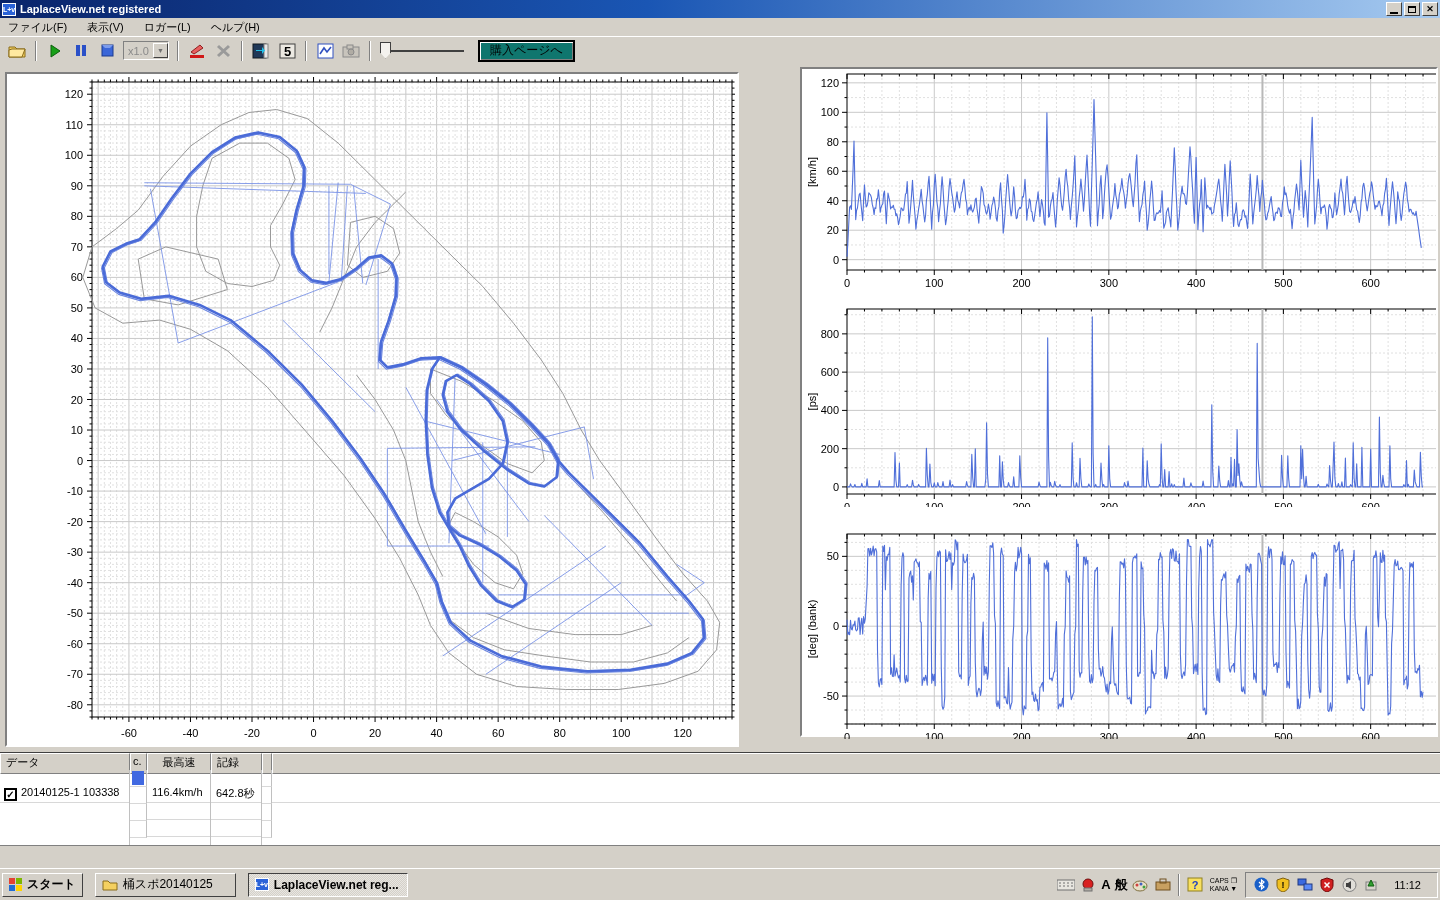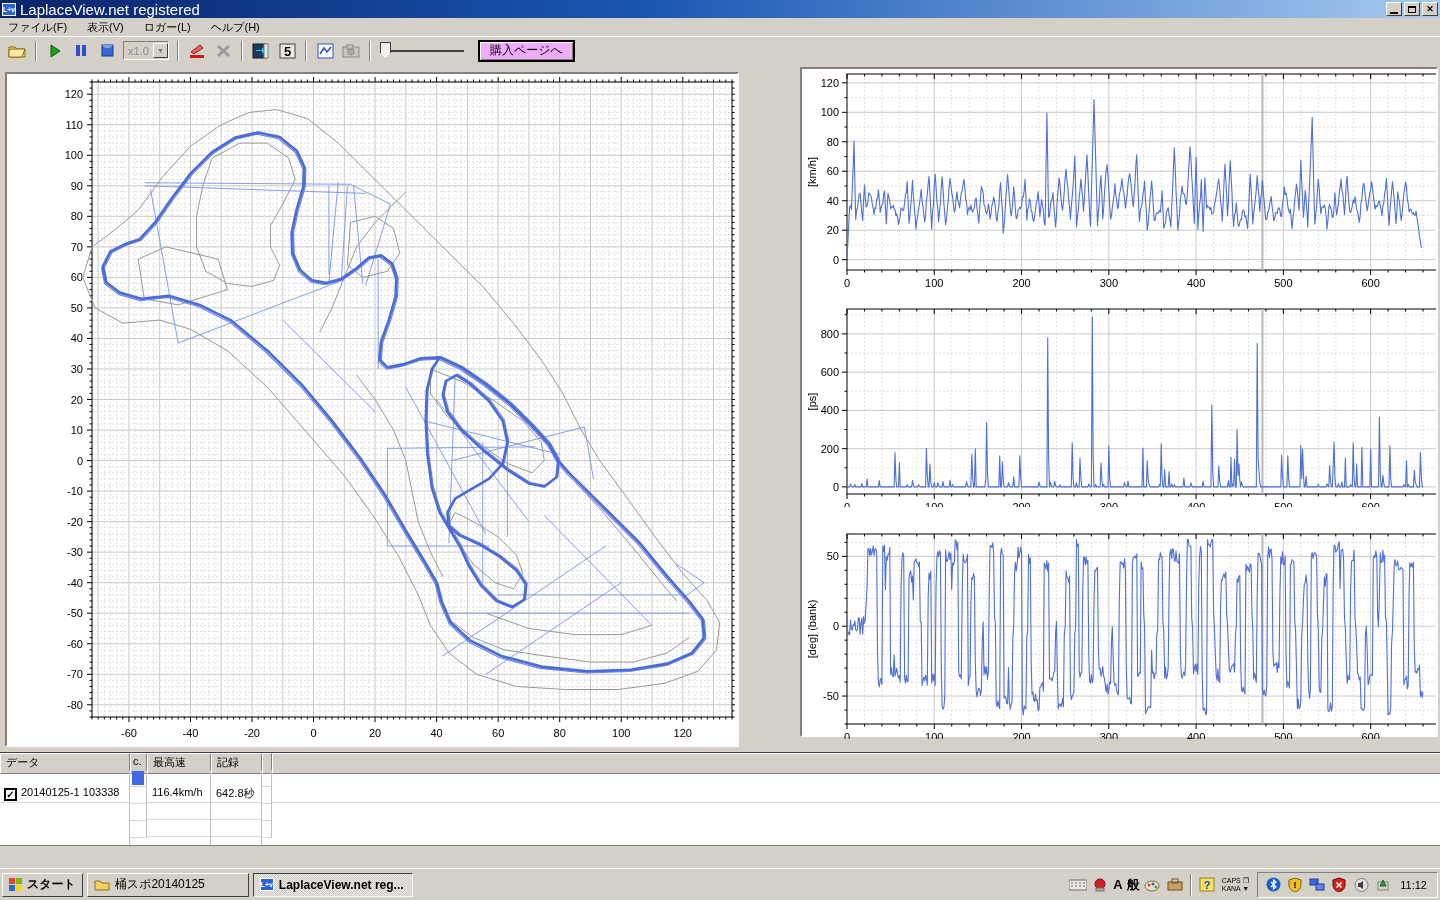--- a/index.html
+++ b/index.html
@@ -3,40 +3,40 @@
 <meta charset="utf-8">
 <style>
   html,body{margin:0;padding:0;width:1440px;height:900px;overflow:hidden;
     font-family:"Liberation Sans",sans-serif;background:#d4d0c8;font-size:11px;color:#000;}
   *{box-sizing:border-box;}
   
   .titlebar{position:absolute;left:0;top:0;width:1440px;height:18px;
     background:linear-gradient(to right,#0a246a,#1a56b4 45%,#a6caf0);display:flex;align-items:center;padding:0 2px;}
   .app-icon{width:14px;height:13px;background:#2a62d8;border:1px solid #fff;color:#fff;
     font-weight:bold;font-size:7px;display:flex;align-items:center;justify-content:center;margin-right:4px;}
-  .title-text{color:#fff;font-weight:normal;font-size:15px;flex:1;}
+  .title-text{color:#fff;font-weight:bold;font-size:11px;flex:1;}
   .winbtn{width:16px;height:14px;background:#d4d0c8;border:1px solid;border-color:#fff #404040 #404040 #fff;
     margin-left:2px;display:flex;align-items:center;justify-content:center;font-size:9px;font-weight:bold;}
   .glyph-min{width:8px;height:2px;background:#000;margin-top:7px;}
   .glyph-restore{width:8px;height:7px;border:1px solid #000;border-top-width:2px;background:#d4d0c8;position:relative;}
   .menubar{position:absolute;left:0;top:18px;width:1440px;height:18px;background:#d4d0c8;display:flex;align-items:center;}
   .menu-item{padding:3px 8px;margin-right:4px;}
   .toolbar{position:absolute;left:0;top:36px;width:1440px;height:28px;background:#d4d0c8;
     border-top:1px solid #fff;display:flex;align-items:center;padding-left:4px;}
   .tb-sep{width:2px;height:20px;border-left:1px solid #808080;border-right:1px solid #fff;margin:0 5px;}
   .tb-ico{width:22px;height:20px;display:flex;align-items:center;justify-content:center;margin:0 2px;}
   .speed-box{width:46px;height:19px;border:1px solid;border-color:#808080 #fff #fff #808080;background:#d4d0c8;
     color:#8a8a8a;display:flex;align-items:center;padding-left:4px;margin:0 3px;}
   .speed-box .dd{margin-left:auto;width:15px;height:15px;background:#d4d0c8;border:1px solid;border-color:#fff #404040 #404040 #fff;
     font-size:7px;color:#707070;display:flex;align-items:center;justify-content:center;}
   .slider-wrap{width:86px;height:20px;position:relative;margin:0 4px;}
   .slider-track{position:absolute;left:8px;right:2px;top:9px;height:0;border-top:2px solid #404040;}
   .slider-handle{position:absolute;left:0;top:1px;width:11px;height:17px;background:#f4f2ee;border:1px solid #404040;
     clip-path:polygon(0 0,100% 0,100% 65%,50% 100%,0 65%);}
-  .buy-btn{height:22px;padding:0 10px;background:#f0abfc;border:2px solid #000;
+  .buy-btn{height:22px;padding:0 10px;background:#0f766e;border:2px solid #000;
     box-shadow:inset 1px 1px 0 #fff,inset -1px -1px 0 #808080;font-size:12px;margin-left:8px;}
   
   .panel{position:absolute;background:#fff;border:2px solid;border-color:#808080 #fff #fff #808080;}
   #map-panel{left:5px;top:72px;width:734px;height:675px;}
   #charts-panel{left:800px;top:67px;width:638px;height:670px;}
   svg text{font-family:"Liberation Sans",sans-serif;font-size:11px;fill:#000;}
   .grid-minor{stroke:#e0e0e0;stroke-dasharray:2 2;}
   .grid-major{stroke:#c9c9c9;}
   .axis-border{fill:none;stroke:#000;}
   .tick{stroke:#000;}
@@ -56,32 +56,32 @@
   .rowline .cell{border-bottom:1px solid #d8d8d8;}
   .emptyrow .c-data,.emptyrow .c-rest{border-bottom:none;}
   .chk{display:inline-block;width:11px;height:11px;border:1px solid #000;background:#fff;margin-right:5px;
     vertical-align:-2px;text-align:center;line-height:10px;font-size:10px;font-weight:bold;box-shadow:0 0 0 1px #000;}
   .swatch{display:block;width:100%;height:14px;}
   #statusstrip{position:absolute;left:0;top:845px;width:1440px;height:23px;background:#d4d0c8;border-top:1px solid #808080;}
   
   #taskbar{position:absolute;left:0;top:868px;width:1440px;height:32px;background:#d4d0c8;border-top:1px solid #fff;
     display:flex;align-items:center;padding:0 2px;}
   .task-btn{height:24px;background:#d4d0c8;border:1px solid;border-color:#fff #404040 #404040 #fff;
-    display:flex;align-items:center;padding:0 6px;margin-right:4px;font-size:12px;white-space:nowrap;overflow:hidden;}
+    display:flex;align-items:center;padding:0 6px;margin-right:12px;font-size:12px;white-space:nowrap;overflow:hidden;}
   .task-btn.pressed{border-color:#404040 #fff #fff #404040;
     background-image:repeating-conic-gradient(#e8e6e2 0 25%,#d4d0c8 0 50%);background-size:2px 2px;font-weight:bold;}
   .start{font-weight:bold;}
   .flag{width:14px;height:13px;display:grid;grid-template-columns:6px 6px;grid-template-rows:6px 6px;gap:1px;margin-right:4px;}
   .flag i{display:block;}
   .tray-ico{width:18px;height:18px;display:flex;align-items:center;justify-content:center;margin:0 2px;font-size:12px;}
   .ime-txt{font-size:13px;font-weight:bold;margin:0 2px;}
   .caps-block{font-size:7px;line-height:8px;margin:0 4px;font-family:"Liberation Sans",sans-serif;}
   .tray-sunken{height:26px;border:1px solid;border-color:#808080 #fff #fff #808080;display:flex;align-items:center;
     padding:0 4px;margin-left:4px;}
-  .clock{font-size:11px;margin:0 6px;}
+  .clock{font-size:11px;margin:0 12px;}
   .vsep{width:2px;height:22px;border-left:1px solid #808080;border-right:1px solid #fff;margin:0 4px;}
 </style>
 </head>
 <body>
 
 <div class="titlebar">
   <div class="app-icon">L+v</div>
   <div class="title-text">LaplaceView.net registered</div>
   <div class="winbtn">
       <span class="glyph-min"></span>
@@ -1491,21 +1491,21 @@
       <text x="14" y="120" text-anchor="middle" transform="rotate(-90 14 120)">[deg] (bank)</text>
       <line x1="460.4437869822485" y1="25" x2="460.4437869822485" y2="215" class="cursor"></line>
       <path d="M45.0 110.7 L45.9 125.6 L46.7 123.3 L47.6 125.8 L48.5 111.2 L49.4 120.2 L50.2 120.9 L51.1 115.7 L52.0 116.4 L52.9 112.0 L53.7 120.7 L54.6 121.8 L55.5 120.5 L56.3 109.0 L57.2 108.9 L58.1 125.4 L59.0 113.9 L59.8 109.2 L60.7 125.0 L61.6 107.5 L62.5 114.1 L63.3 109.6 L65.1 77.0 L65.9 39.8 L66.8 39.5 L67.7 47.0 L68.6 39.4 L69.4 46.0 L70.3 42.5 L71.2 37.0 L72.1 46.8 L72.9 40.2 L73.8 39.7 L74.7 42.8 L75.5 140.9 L76.4 174.0 L77.3 178.0 L78.2 170.5 L79.0 169.7 L79.9 175.6 L80.8 37.0 L81.7 42.4 L82.5 36.2 L83.4 80.7 L84.3 47.6 L85.1 51.3 L86.0 45.4 L86.9 45.6 L87.8 38.4 L88.6 165.3 L89.5 158.8 L90.4 167.2 L91.3 167.6 L92.1 145.8 L93.0 167.0 L93.9 163.2 L94.7 159.0 L95.6 165.2 L96.5 168.9 L97.4 166.6 L98.2 173.0 L99.1 77.6 L100.0 49.0 L100.9 43.7 L101.7 47.4 L102.6 169.5 L103.5 174.0 L104.3 166.4 L105.2 172.5 L106.1 172.0 L107.0 69.0 L107.8 64.5 L108.7 62.0 L109.6 73.1 L110.5 66.8 L111.3 90.9 L112.2 53.1 L113.1 51.8 L113.9 49.9 L114.8 53.2 L115.7 54.0 L116.6 57.6 L117.4 52.8 L118.3 112.7 L119.2 113.2 L120.1 176.4 L120.9 171.7 L121.8 168.4 L122.7 171.7 L123.6 166.2 L124.4 169.6 L125.3 176.2 L126.2 88.5 L127.0 64.3 L127.9 70.2 L128.8 62.4 L129.7 174.2 L130.5 165.1 L131.4 171.6 L132.3 165.2 L133.2 176.7 L134.0 79.2 L134.9 48.7 L135.8 42.5 L136.6 47.6 L137.5 41.8 L138.4 43.3 L139.3 157.9 L140.1 196.9 L141.0 200.3 L141.9 198.3 L142.8 187.9 L143.6 40.7 L144.5 52.5 L145.4 51.8 L146.2 48.7 L147.1 42.5 L148.0 50.4 L148.9 43.7 L149.7 80.5 L150.6 53.8 L151.5 56.1 L152.4 52.3 L153.2 30.7 L154.1 32.3 L155.0 40.8 L155.8 33.0 L156.7 163.0 L157.6 167.6 L158.5 166.0 L159.3 169.9 L160.2 84.7 L161.1 45.1 L162.0 51.6 L162.8 53.7 L163.7 53.1 L164.6 50.5 L165.4 45.3 L166.3 176.5 L167.2 169.0 L168.1 167.0 L168.9 94.4 L169.8 68.6 L170.7 70.2 L171.6 64.3 L172.4 68.9 L173.3 153.2 L174.2 182.3 L175.0 187.8 L175.9 182.5 L176.8 179.2 L177.7 180.3 L178.5 186.4 L179.4 180.8 L180.3 131.5 L181.2 113.0 L182.0 166.1 L182.9 157.4 L183.8 164.8 L184.6 158.1 L185.5 170.2 L186.4 162.7 L187.3 75.1 L188.1 36.8 L189.0 36.7 L189.9 38.5 L190.8 33.9 L191.6 44.2 L192.5 106.5 L193.4 114.8 L194.2 193.9 L195.1 197.6 L196.0 191.7 L196.9 196.9 L197.7 199.5 L198.6 45.2 L199.5 39.0 L200.4 45.3 L201.2 46.5 L202.1 189.0 L203.0 187.8 L203.8 188.2 L204.7 194.1 L205.6 194.8 L206.5 158.6 L207.3 191.7 L208.2 200.2 L209.1 195.9 L210.0 193.2 L210.8 130.1 L211.7 116.7 L212.6 63.1 L213.4 53.4 L214.3 62.0 L215.2 55.2 L216.1 38.3 L216.9 48.9 L217.8 44.4 L218.7 38.4 L219.6 44.7 L220.4 198.5 L221.3 206.0 L222.2 196.9 L223.0 199.0 L223.9 199.8 L224.8 127.6 L225.7 121.8 L226.5 45.4 L227.4 54.6 L228.3 48.7 L229.2 151.9 L230.0 185.4 L230.9 183.1 L231.8 191.5 L232.6 192.4 L233.5 185.1 L234.4 192.0 L235.3 190.6 L236.1 201.6 L237.0 200.2 L237.9 178.5 L238.8 177.9 L239.6 175.2 L240.5 173.4 L241.4 182.2 L242.2 54.0 L243.1 56.2 L244.0 60.1 L244.9 51.6 L245.7 62.2 L246.6 53.9 L247.5 170.0 L248.4 169.9 L249.2 169.0 L250.1 171.9 L251.0 168.0 L251.8 163.4 L252.7 162.5 L253.6 124.4 L254.5 112.5 L255.3 159.8 L256.2 199.9 L257.1 196.3 L258.0 194.7 L258.8 197.7 L259.7 195.5 L260.6 189.3 L261.4 197.9 L262.3 125.6 L263.2 117.9 L264.1 61.7 L264.9 68.0 L265.8 69.0 L266.7 73.2 L267.6 66.8 L268.4 181.9 L269.3 190.7 L270.2 187.7 L271.1 185.1 L271.9 183.2 L272.8 125.0 L273.7 117.7 L274.5 30.6 L275.4 37.5 L276.3 35.1 L277.2 161.6 L278.0 168.3 L278.9 163.9 L279.8 164.0 L280.7 85.8 L281.5 48.2 L282.4 48.1 L283.3 56.0 L284.1 47.7 L285.0 54.6 L285.9 51.3 L286.8 147.0 L287.6 172.3 L288.5 174.1 L289.4 165.5 L290.3 173.6 L291.1 169.3 L292.0 92.1 L292.9 61.3 L293.7 61.9 L294.6 59.1 L295.5 58.4 L296.4 140.2 L297.2 160.0 L298.1 159.4 L299.0 167.1 L299.9 163.6 L300.7 157.6 L301.6 167.2 L302.5 169.3 L303.3 176.7 L304.2 183.0 L305.1 175.0 L306.0 185.2 L306.8 181.8 L307.7 172.7 L308.6 174.8 L309.5 131.3 L310.3 117.8 L311.2 149.6 L312.1 173.9 L312.9 176.3 L313.8 174.7 L314.7 182.1 L315.6 184.9 L316.4 185.6 L317.3 90.9 L318.2 52.7 L319.1 53.0 L319.9 55.3 L320.8 54.0 L321.7 58.9 L322.5 49.8 L323.4 61.2 L324.3 156.3 L325.2 188.4 L326.0 190.1 L326.9 189.4 L327.8 188.3 L328.7 194.3 L329.5 194.9 L330.4 53.8 L331.3 48.6 L332.1 48.7 L333.0 46.9 L333.9 49.1 L334.8 44.9 L335.6 167.1 L336.5 167.3 L337.4 163.4 L338.3 164.1 L339.1 52.8 L340.0 59.6 L340.9 59.0 L341.7 104.4 L342.6 118.3 L343.5 204.9 L344.4 201.9 L345.2 201.5 L346.1 198.0 L347.0 198.0 L347.9 197.8 L348.7 198.8 L349.6 141.4 L350.5 164.1 L351.3 162.9 L352.2 169.8 L353.1 164.5 L354.0 164.6 L354.8 125.6 L355.7 120.3 L356.6 50.2 L357.5 50.7 L358.3 43.5 L359.2 48.2 L360.1 47.9 L360.9 111.2 L361.8 122.7 L362.7 169.1 L363.6 158.1 L364.4 169.8 L365.3 166.8 L366.2 159.0 L367.1 79.8 L367.9 44.1 L368.8 40.3 L369.7 49.5 L370.5 39.7 L371.4 40.8 L372.3 51.6 L373.2 52.2 L374.0 42.0 L374.9 52.2 L375.8 52.5 L376.7 54.7 L377.5 44.9 L378.4 145.6 L379.3 166.1 L380.1 169.5 L381.0 165.5 L381.9 162.9 L382.8 166.6 L383.6 155.8 L384.5 73.9 L385.4 30.6 L386.3 30.6 L387.1 37.1 L388.0 37.4 L388.9 37.4 L389.7 108.4 L390.6 119.2 L391.5 164.6 L392.4 159.1 L393.2 155.3 L394.1 162.4 L395.0 154.7 L395.9 165.5 L396.7 79.0 L397.6 47.8 L398.5 37.6 L399.3 42.4 L400.2 164.2 L401.1 201.2 L402.0 200.7 L402.8 198.9 L403.7 205.7 L404.6 204.4 L405.5 30.6 L406.3 35.2 L407.2 35.7 L408.1 37.9 L408.9 34.5 L409.8 30.6 L410.7 30.9 L411.6 102.6 L412.4 119.2 L413.3 144.5 L414.2 166.1 L415.1 171.5 L415.9 159.9 L416.8 171.9 L417.7 173.4 L418.6 96.8 L419.4 70.6 L420.3 71.2 L421.2 67.1 L422.0 64.8 L422.9 69.0 L423.8 62.8 L424.7 106.3 L425.5 115.5 L426.4 139.0 L427.3 159.7 L428.2 163.1 L429.0 159.9 L429.9 157.0 L430.8 156.6 L431.6 154.5 L432.5 163.1 L433.4 128.3 L434.3 116.9 L435.1 69.8 L436.0 73.4 L436.9 67.5 L437.8 66.4 L438.6 150.5 L439.5 181.6 L440.4 182.6 L441.2 177.8 L442.1 182.4 L443.0 184.9 L443.9 55.1 L444.7 61.6 L445.6 57.3 L446.5 60.1 L447.4 63.3 L448.2 55.1 L449.1 55.6 L450.0 105.4 L450.8 120.7 L451.7 170.3 L452.6 164.2 L453.5 168.6 L454.3 173.6 L455.2 87.8 L456.1 45.0 L457.0 44.1 L457.8 46.4 L458.7 51.6 L459.6 55.3 L460.4 179.3 L461.3 185.8 L462.2 181.1 L463.1 186.0 L463.9 186.8 L464.8 175.8 L465.7 48.7 L466.6 37.9 L467.4 48.6 L468.3 40.1 L469.2 40.2 L470.0 50.2 L470.9 142.9 L471.8 157.4 L472.7 155.4 L473.5 155.5 L474.4 153.4 L475.3 163.4 L476.2 153.7 L477.0 158.7 L477.9 86.0 L478.8 47.9 L479.6 55.0 L480.5 42.9 L481.4 55.4 L482.3 55.8 L483.1 46.8 L484.0 142.8 L484.9 178.5 L485.8 172.3 L486.6 175.5 L487.5 179.1 L488.4 55.1 L489.2 55.1 L490.1 50.5 L491.0 51.8 L491.9 52.8 L492.7 111.0 L493.6 122.1 L494.5 159.3 L495.4 199.8 L496.2 190.1 L497.1 199.6 L498.0 198.6 L498.8 191.9 L499.7 126.9 L500.6 113.7 L501.5 89.7 L502.3 75.5 L503.2 73.7 L504.1 65.9 L505.0 75.4 L505.8 153.3 L506.7 180.7 L507.6 189.1 L508.4 179.9 L509.3 47.1 L510.2 43.6 L511.1 49.6 L511.9 45.0 L512.8 43.4 L513.7 46.0 L514.6 46.0 L515.4 104.9 L516.3 119.8 L517.2 177.2 L518.0 183.1 L518.9 183.2 L519.8 130.0 L520.7 119.9 L521.5 93.1 L522.4 68.1 L523.3 77.2 L524.2 64.5 L525.0 65.4 L525.9 201.1 L526.8 202.5 L527.6 200.4 L528.5 193.7 L529.4 202.1 L530.3 197.7 L531.1 80.6 L532.0 36.3 L532.9 36.5 L533.8 43.2 L534.6 41.0 L535.5 40.9 L536.4 34.6 L537.2 32.8 L538.1 79.4 L539.0 41.5 L539.9 41.4 L540.7 40.2 L541.6 50.6 L542.5 109.7 L543.4 119.4 L544.2 148.8 L545.1 174.3 L546.0 166.4 L546.8 170.2 L547.7 170.7 L548.6 81.0 L549.5 52.1 L550.3 51.5 L551.2 51.6 L552.1 41.3 L553.0 109.3 L553.8 118.6 L554.7 138.3 L555.6 164.7 L556.4 165.4 L557.3 171.0 L558.2 168.1 L559.1 199.4 L559.9 199.1 L560.8 201.2 L561.7 201.6 L562.6 198.0 L563.4 125.6 L564.3 117.4 L565.2 142.1 L566.1 175.5 L566.9 174.3 L567.8 166.5 L568.7 165.5 L569.5 165.7 L570.4 166.7 L571.3 49.4 L572.2 46.8 L573.0 48.6 L573.9 41.7 L574.8 48.9 L575.7 108.0 L576.5 117.8 L577.4 85.9 L578.3 43.8 L579.1 52.9 L580.0 53.4 L580.9 41.4 L581.8 52.1 L582.6 46.0 L583.5 108.7 L584.4 112.5 L585.3 162.3 L586.1 205.9 L587.0 204.2 L587.9 204.9 L588.7 197.2 L589.6 134.7 L590.5 121.2 L591.4 87.9 L592.2 56.2 L593.1 50.5 L594.0 56.8 L594.9 56.0 L595.7 52.1 L596.6 60.8 L597.5 60.2 L598.3 59.9 L599.2 58.4 L600.1 59.4 L601.0 61.8 L601.8 175.8 L602.7 170.9 L603.6 170.3 L604.5 167.1 L605.3 179.9 L606.2 175.6 L607.1 82.0 L607.9 53.6 L608.8 57.9 L609.7 54.6 L610.6 58.1 L611.4 53.1 L612.3 141.5 L613.2 163.3 L614.1 162.4 L614.9 164.2 L615.8 159.6 L616.7 160.8 L617.5 156.2 L618.4 187.8 L619.3 182.4 L620.2 188.5 L621.0 182.8 " class="series"></path>
     </svg>
 </div>
 
 <div id="datatable">
   <div class="trow">
     <div class="hcell c-data">データ</div>
     <div class="hcell c-c">c.</div>
-    <div class="hcell c-max" style="text-align:left">最高速</div>
+    <div class="hcell c-max" style="text-align:center">最高速</div>
     <div class="hcell c-rec" style="">記録</div>
     <div class="hcell c-n"></div>
     <div class="hcell c-rest" style="border-right:none"></div>
   </div>
   <div class="trow rowline">
     <div class="cell c-data"><span class="chk">✓</span><span>20140125-1 103338</span></div>
     <div class="cell c-c">
         <span class="swatch" id="swatch-0" style="background: rgb(65, 105, 225);"></span>
       </div>
     <div class="cell c-max">116.4km/h</div>
@@ -1544,21 +1544,21 @@
 <div id="taskbar">
   <button class="task-btn start">
     <span class="flag">
       <i style="background:#e34234"></i>
         <i style="background:#7db700"></i>
         <i style="background:#1f6dd6"></i>
         <i style="background:#ffd400"></i>
     </span>
     <span>スタート</span>
   </button>
-  <button class="task-btn" style="width:162px">
+  <button class="task-btn" style="width:141px">
     <svg width="16" height="13" style="margin-right:5px">
         <path d="M1 3 h5 l2 2 h7 v7 h-14 z" fill="#f4d060" stroke="#8a6d1a"></path>
       </svg>
     <span>桶スポ20140125</span>
   </button>
   <button class="task-btn pressed" style="width:160px">
     <span class="app-icon" style="margin-right:5px">L+v</span>
     <span>LaplaceView.net reg...</span>
   </button>
   <div style="flex:1"></div>

